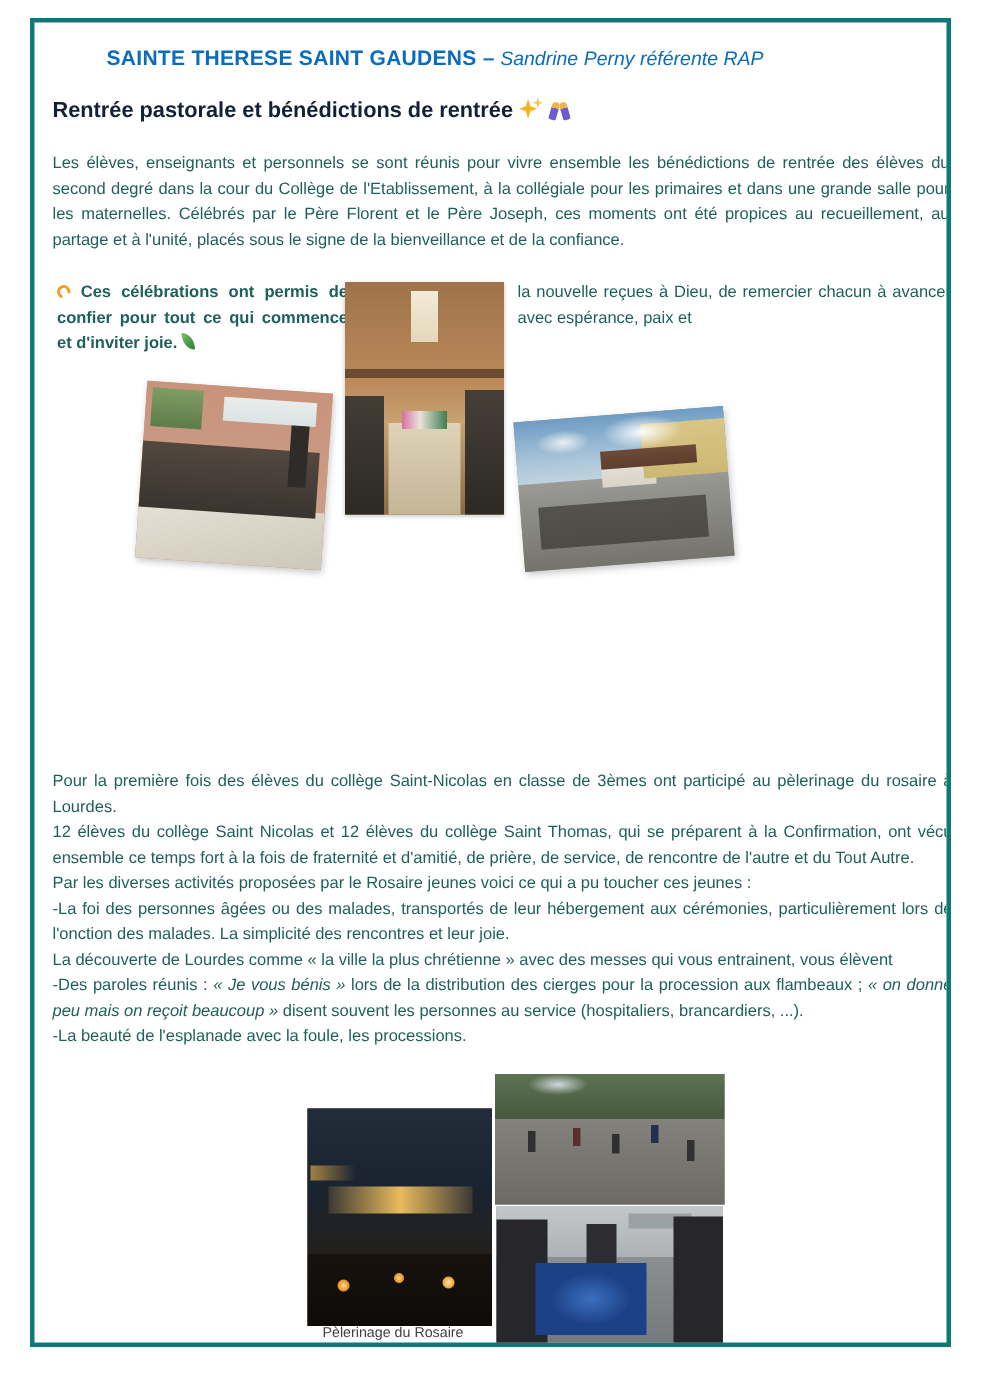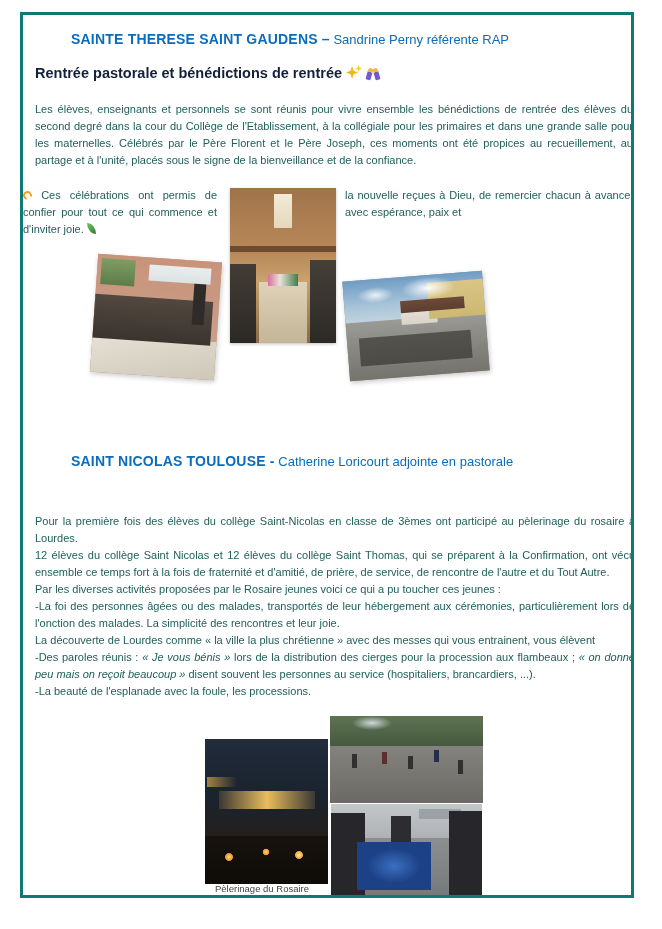--- a/index.html
+++ b/index.html
@@ -11,21 +11,21 @@
   }
   *{margin:0;padding:0;box-sizing:border-box;}
   body{font-family:"Liberation Sans",sans-serif;background:#ffffff;}
   .canvas{position:relative;width:662px;height:929px;background:#ffffff;overflow:hidden;}
   .frame{position:absolute;left:20px;top:12px;width:614px;height:886px;border:3px solid var(--border-teal);background:#ffffff;overflow:hidden;}
 
   .abs{position:absolute;}
 
   .sec-title{white-space:nowrap;}
   .sec-title .main{font-size:14px;font-weight:bold;color:var(--accent-blue);letter-spacing:.2px;margin-left:36px;}
-  .sec-title .suffix{font-size:13px;color:var(--accent-blue);}
+  .sec-title .suffix{font-size:13px;color:var(--accent-blue);font-style:italic;}
 
   .sub-title{font-size:14.5px;font-weight:bold;color:var(--heading-dark);}
   .sub-title2{font-size:13.5px;font-weight:bold;color:var(--heading-dark);}
 
   .body-text{font-size:11px;line-height:17px;color:var(--body-teal);text-align:justify;}
   .body-text p{margin:0;}
   .italic{font-style:italic;}
 
   
   .icon{display:inline-block;vertical-align:-1px;}
@@ -139,35 +139,32 @@
     <div class="abs sub-title" style="left:12px;top:50px;">
       <span>Rentrée pastorale et bénédictions de rentrée</span>
       <span class="icon sparkles"><span class="star big"></span><span class="star small"></span></span>
       <span class="icon hands"><i class="l"></i><i class="r"></i></span>
     </div>
 
     <div class="abs body-text" style="left:12px;top:86px;width:598px;">
       <p>Les élèves, enseignants et personnels se sont réunis pour vivre ensemble les bénédictions de rentrée des élèves du second degré dans la cour du Collège de l'Etablissement, à la collégiale pour les primaires et dans une grande salle pour les maternelles. Célébrés par le Père Florent et le Père Joseph, ces moments ont été propices au recueillement, au partage et à l'unité, placés sous le signe de la bienveillance et de la confiance.</p>
     </div>
 
-    <div class="abs body-text" style="left:0;top:172px;width:194px;">
+    <div class="abs body-text" style="left:15px;top:172px;width:194px;font-weight:bold;">
       <p><span class="icon dizzy"></span> <span>Ces célébrations ont permis de confier pour tout ce qui commence et d'inviter joie.</span> <span class="icon herb"></span></p>
     </div>
 
     <div class="abs body-text" style="left:322px;top:172px;width:289px;">
       <p>la nouvelle reçues à Dieu, de remercier chacun à avancer avec espérance, paix et</p>
     </div>
 
     <div class="photo church-photo" aria-label="Messe de bénédiction dans la collégiale"></div>
     <div class="photo hall-photo" aria-label="Elèves réunis dans une salle"></div>
     <div class="photo courtyard-photo" aria-label="Elèves rassemblés dans la cour du collège"></div>
 
-    <div class="abs sec-title" style="left:12px;top:437px;">
-      <span class="main">SAINT NICOLAS TOULOUSE -</span><span class="suffix"> Catherine Loricourt adjointe en pastorale</span>
-    </div>
 
 
     <div class="abs body-text" style="left:12px;top:498px;width:600px;">
       <p>Pour la première fois des élèves du collège Saint-Nicolas en classe de 3èmes ont participé au pèlerinage du rosaire à Lourdes.</p>
       <p>12 élèves du collège Saint Nicolas et 12 élèves du collège Saint Thomas, qui se préparent à la Confirmation, ont vécu ensemble ce temps fort à la fois de fraternité et d'amitié, de prière, de service, de rencontre de l'autre et du Tout Autre.</p>
       <p>Par les diverses activités proposées par le Rosaire jeunes voici ce qui a pu toucher ces jeunes :</p>
       <p>-La foi des personnes âgées ou des malades, transportés de leur hébergement aux cérémonies, particulièrement lors de l'onction des malades. La simplicité des rencontres et leur joie.</p>
       <p>La découverte de Lourdes comme « la ville la plus chrétienne » avec des messes qui vous entrainent, vous élèvent</p>
       <p><span>-Des paroles réunis : </span><span class="italic">« Je vous bénis »</span><span> lors de la distribution des cierges pour la procession aux flambeaux ; </span><span class="italic">« on donne peu mais on reçoit beaucoup »</span><span> disent souvent les personnes au service (hospitaliers, brancardiers, ...).</span></p>
       <p>-La beauté de l'esplanade avec la foule, les processions.</p>

